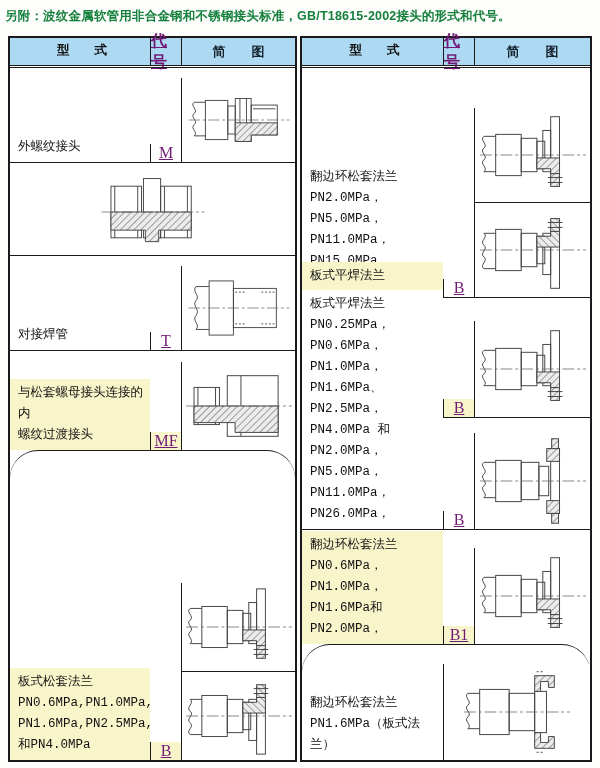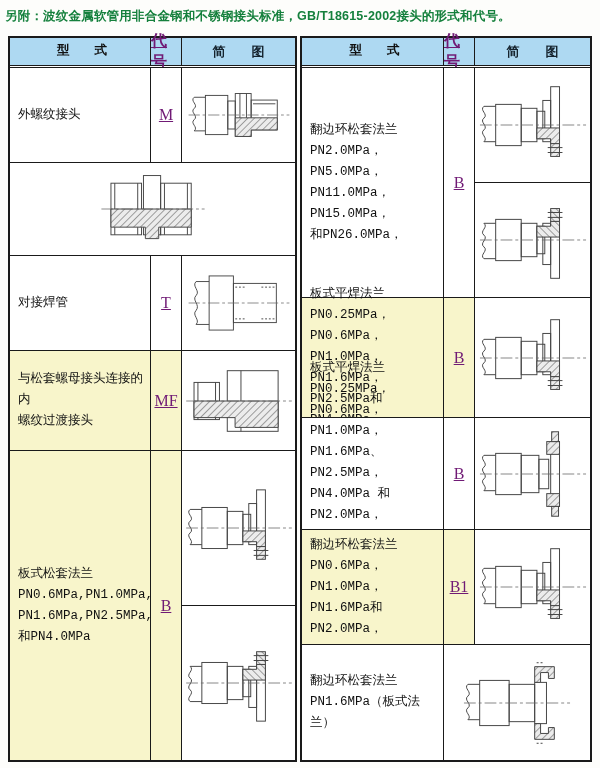--- a/index.html
+++ b/index.html
@@ -7,23 +7,23 @@
   body{width:600px;height:768px;background:#fdfdfb;font-family:"Liberation Sans",sans-serif;}
   .page{position:relative;width:600px;height:768px;overflow:hidden;}
   .title{position:absolute;left:5px;top:8px;font-size:12.5px;font-weight:bold;color:#15803d;white-space:nowrap;letter-spacing:0.2px;}
   .tablewrap{position:absolute;left:8px;top:36px;width:584px;height:726px;display:flex;gap:3px;}
   .half{box-sizing:border-box;border:2px solid var(--bd);background:#fff;display:flex;flex-direction:column;}
   .half.left{width:289px;}
   .half.right{width:292px;}
   .hrow{box-sizing:border-box;height:28px;display:flex;background:var(--hdr,#AED9F2);border-bottom:1px solid var(--bd);flex:0 0 auto;}
   .hc{box-sizing:border-box;display:flex;align-items:center;justify-content:center;font-size:13px;font-weight:bold;color:#15232e;border-left:1px solid var(--bd);}
   .hc:first-child{border-left:none;}
-  .row{box-sizing:border-box;display:flex;border-top:1px solid var(--bd);flex:0 0 auto;}
+  .row{box-sizing:border-box;display:flex;border-top:1px solid var(--bd);flex:0 0 auto;align-items:flex-end;}
   .row.first{margin-top:1px;}
-  .row.grow{flex:1 1 auto;}
+  .row.grow{flex:1 1 auto;border-radius:28px;}
   .cell{box-sizing:border-box;border-left:1px solid var(--bd);background:#fff;}
   .cell:first-child{border-left:none;}
   .ct{display:flex;align-items:center;padding:4px 4px 4px 8px;font-size:12.5px;line-height:1.68;white-space:pre-line;color:#111;font-family:Liberation Mono, monospace;}
   .cc{display:flex;align-items:center;justify-content:center;font-size:16px;color:#701a75;font-family:"Liberation Serif","DejaVu Serif",serif;text-decoration:underline;}
   .left .ct{width:140px;} .right .ct{width:141px;}
   .cc{width:31px;}
   .cd{flex:1 1 auto;display:flex;align-items:center;justify-content:center;overflow:hidden;}
   .cd.split{flex-direction:column;align-items:stretch;padding:0;}
   .sub{flex:1 1 50%;display:flex;align-items:center;justify-content:center;}
   .sub.s2{border-top:1px solid var(--bd);}

